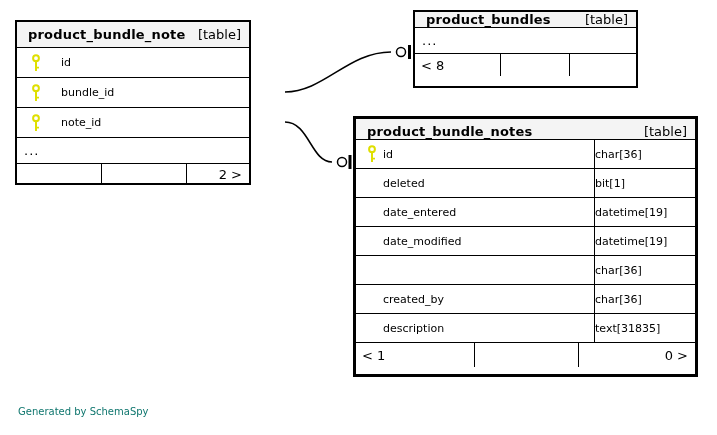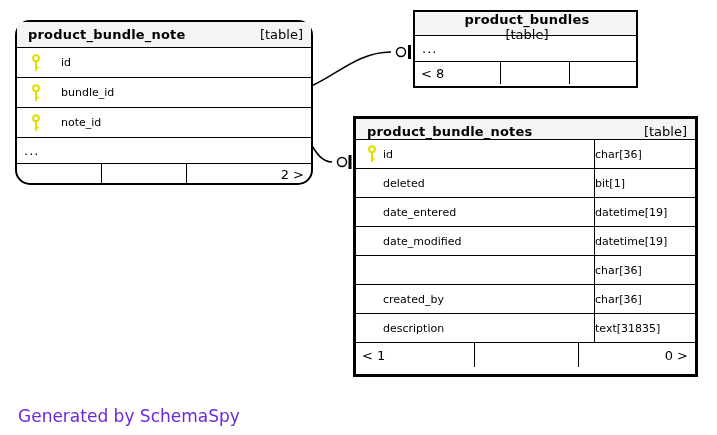--- a/index.html
+++ b/index.html
@@ -62,33 +62,33 @@
   .tbl-footer { display: flex; font-size: 13px; }
   .tbl-footer .cell {
     display: flex; align-items: center;
     overflow: hidden; white-space: nowrap;
   }
   .tbl-footer .cell + .cell { border-left: 1px solid #000000; }
   .tbl-footer .cell.left  { justify-content: flex-start; padding-left: 6px; }
   .tbl-footer .cell.right { justify-content: flex-end; padding-right: 7px; }
 
   
-  #t1 { left: 15px; top: 20px; width: 298px; height: 165px; border-radius: 15px; }
+  #t1 { left: 15px; top: 20px; width: 236px; height: 165px; }
   #t1 .tbl-header { height: 26px; }
   #t1 .col-row { height: 30px; padding-left: 13px; }
   #t1 .col-row .colname { margin-left: 20px; }
   #t1 .ellipsis-row { height: 26px; }
   #t1 .tbl-footer { height: 21px; }
   #t1 .tbl-footer .c1 { width: 84px; }
   #t1 .tbl-footer .c2 { width: 85px; }
   #t1 .tbl-footer .c3 { flex: 1; }
 
   
   #t2 { left: 413px; top: 10px; width: 225px; height: 78px; }
-  #t2 .tbl-header { height: 24px; flex-direction: column; }
+  #t2 .tbl-header { height: 16px; }
   #t2 .ellipsis-row { height: 26px; }
   #t2 .tbl-footer { height: 22px; }
   #t2 .tbl-footer .c1 { width: 85px; }
   #t2 .tbl-footer .c2 { width: 69px; }
   #t2 .tbl-footer .c3 { flex: 1; }
 
   
   #t3 { left: 353px; top: 116px; width: 345px; height: 261px; }
   #t3 .tbl-header { height: 21px; align-items: flex-end; }
   #t3 .col-row { height: 29px; padding-left: 10px; }
@@ -102,22 +102,22 @@
     flex: none;
   }
   #t3 .tbl-footer { height: 24px; }
   #t3 .tbl-footer .c1 { width: 118px; }
   #t3 .tbl-footer .c2 { width: 104px; }
   #t3 .tbl-footer .c3 { flex: 1; }
 
   .caption {
     position: absolute;
     left: 18px; top: 406px;
-    font-size: 17px;
-    color: #6d28d9;
+    font-size: 10px;
+    color: #0f766e;
   }
 </style>
 </head>
 <body>
 
 <div class="canvas">
 
   <svg class="connectors" width="717" height="435" viewBox="0 0 717 435">
 
     <path d="M 285,92 C 324,92 348,52 391,52" fill="none" stroke="#000000" stroke-width="1.5"></path>

